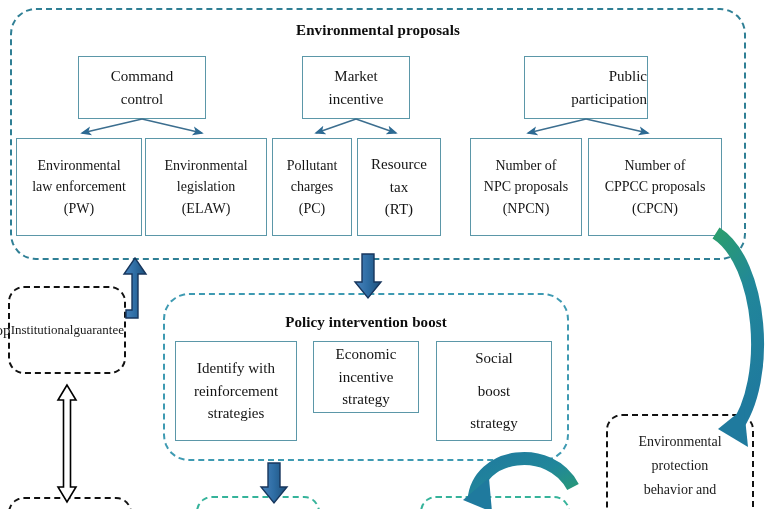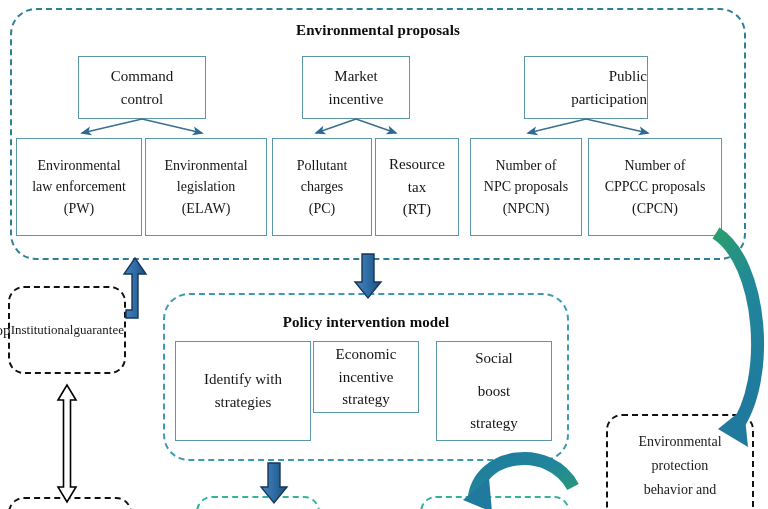--- a/index.html
+++ b/index.html
@@ -91,27 +91,27 @@
     <span class="ln">law enforcement</span>
     <span class="ln">(PW)</span>
   </div>
 
   <div class="box" style="left:145px;top:138px;width:122px;height:98px;font-size:14px;">
     <span class="ln">Environmental</span>
     <span class="ln">legislation</span>
     <span class="ln">(ELAW)</span>
   </div>
 
-  <div class="box" style="left:272px;top:138px;width:100px;height:98px;font-size:14px;">
+  <div class="box" style="left:272px;top:138px;width:80px;height:98px;font-size:14px;">
     <span class="ln">Pollutant</span>
     <span class="ln">charges</span>
     <span class="ln">(PC)</span>
   </div>
 
-  <div class="box" style="left:357px;top:138px;width:84px;height:98px;font-size:15px;margin-left:18px;">
+  <div class="box" style="left:357px;top:138px;width:84px;height:98px;font-size:15px;">
     <span class="ln">Resource</span>
     <span class="ln">tax</span>
     <span class="ln">(RT)</span>
   </div>
 
   <div class="box" style="left:470px;top:138px;width:112px;height:98px;font-size:14px;">
     <span class="ln">Number of</span>
     <span class="ln">NPC proposals</span>
     <span class="ln">(NPCN)</span>
   </div>
@@ -123,24 +123,25 @@
   </div>
 
   <div class="dashbox-black" style="left:8px;top:286px;width:118px;height:88px;display:flex;flex-direction:row;align-items:center;justify-content:flex-end;text-align:center;line-height:1.62;">
     <span class="ln" style="font-size:15px;">Top</span>
     <span class="ln" style="font-size:13px;">Institutional</span>
     <span class="ln" style="font-size:13px;">guarantee</span>
   </div>
 
   <div class="dashgroup light" style="left:163px;top:293px;width:406px;height:168px;"></div>
 
-  <div class="gtitle" style="left:163px;top:314px;width:406px;">Policy intervention model</div>
-
-  <div class="box" style="left:175px;top:341px;width:136px;height:100px;font-size:15px;">
+  <div class="gtitle" style="left:163px;top:314px;width:406px;">Policy intervention boost</div>
+
+  <div class="box" style="left:175px;top:341px;width:122px;height:100px;font-size:15px;">
     <span class="ln">Identify with</span>
+    <span class="ln">reinforcement</span>
     <span class="ln">strategies</span>
   </div>
 
   <div class="box" style="left:313px;top:341px;width:106px;height:72px;font-size:15px;">
     <span class="ln">Economic</span>
     <span class="ln">incentive</span>
     <span class="ln">strategy</span>
   </div>
 
   <div class="box" style="left:436px;top:341px;width:116px;height:100px;font-size:15px;gap:10px;">

